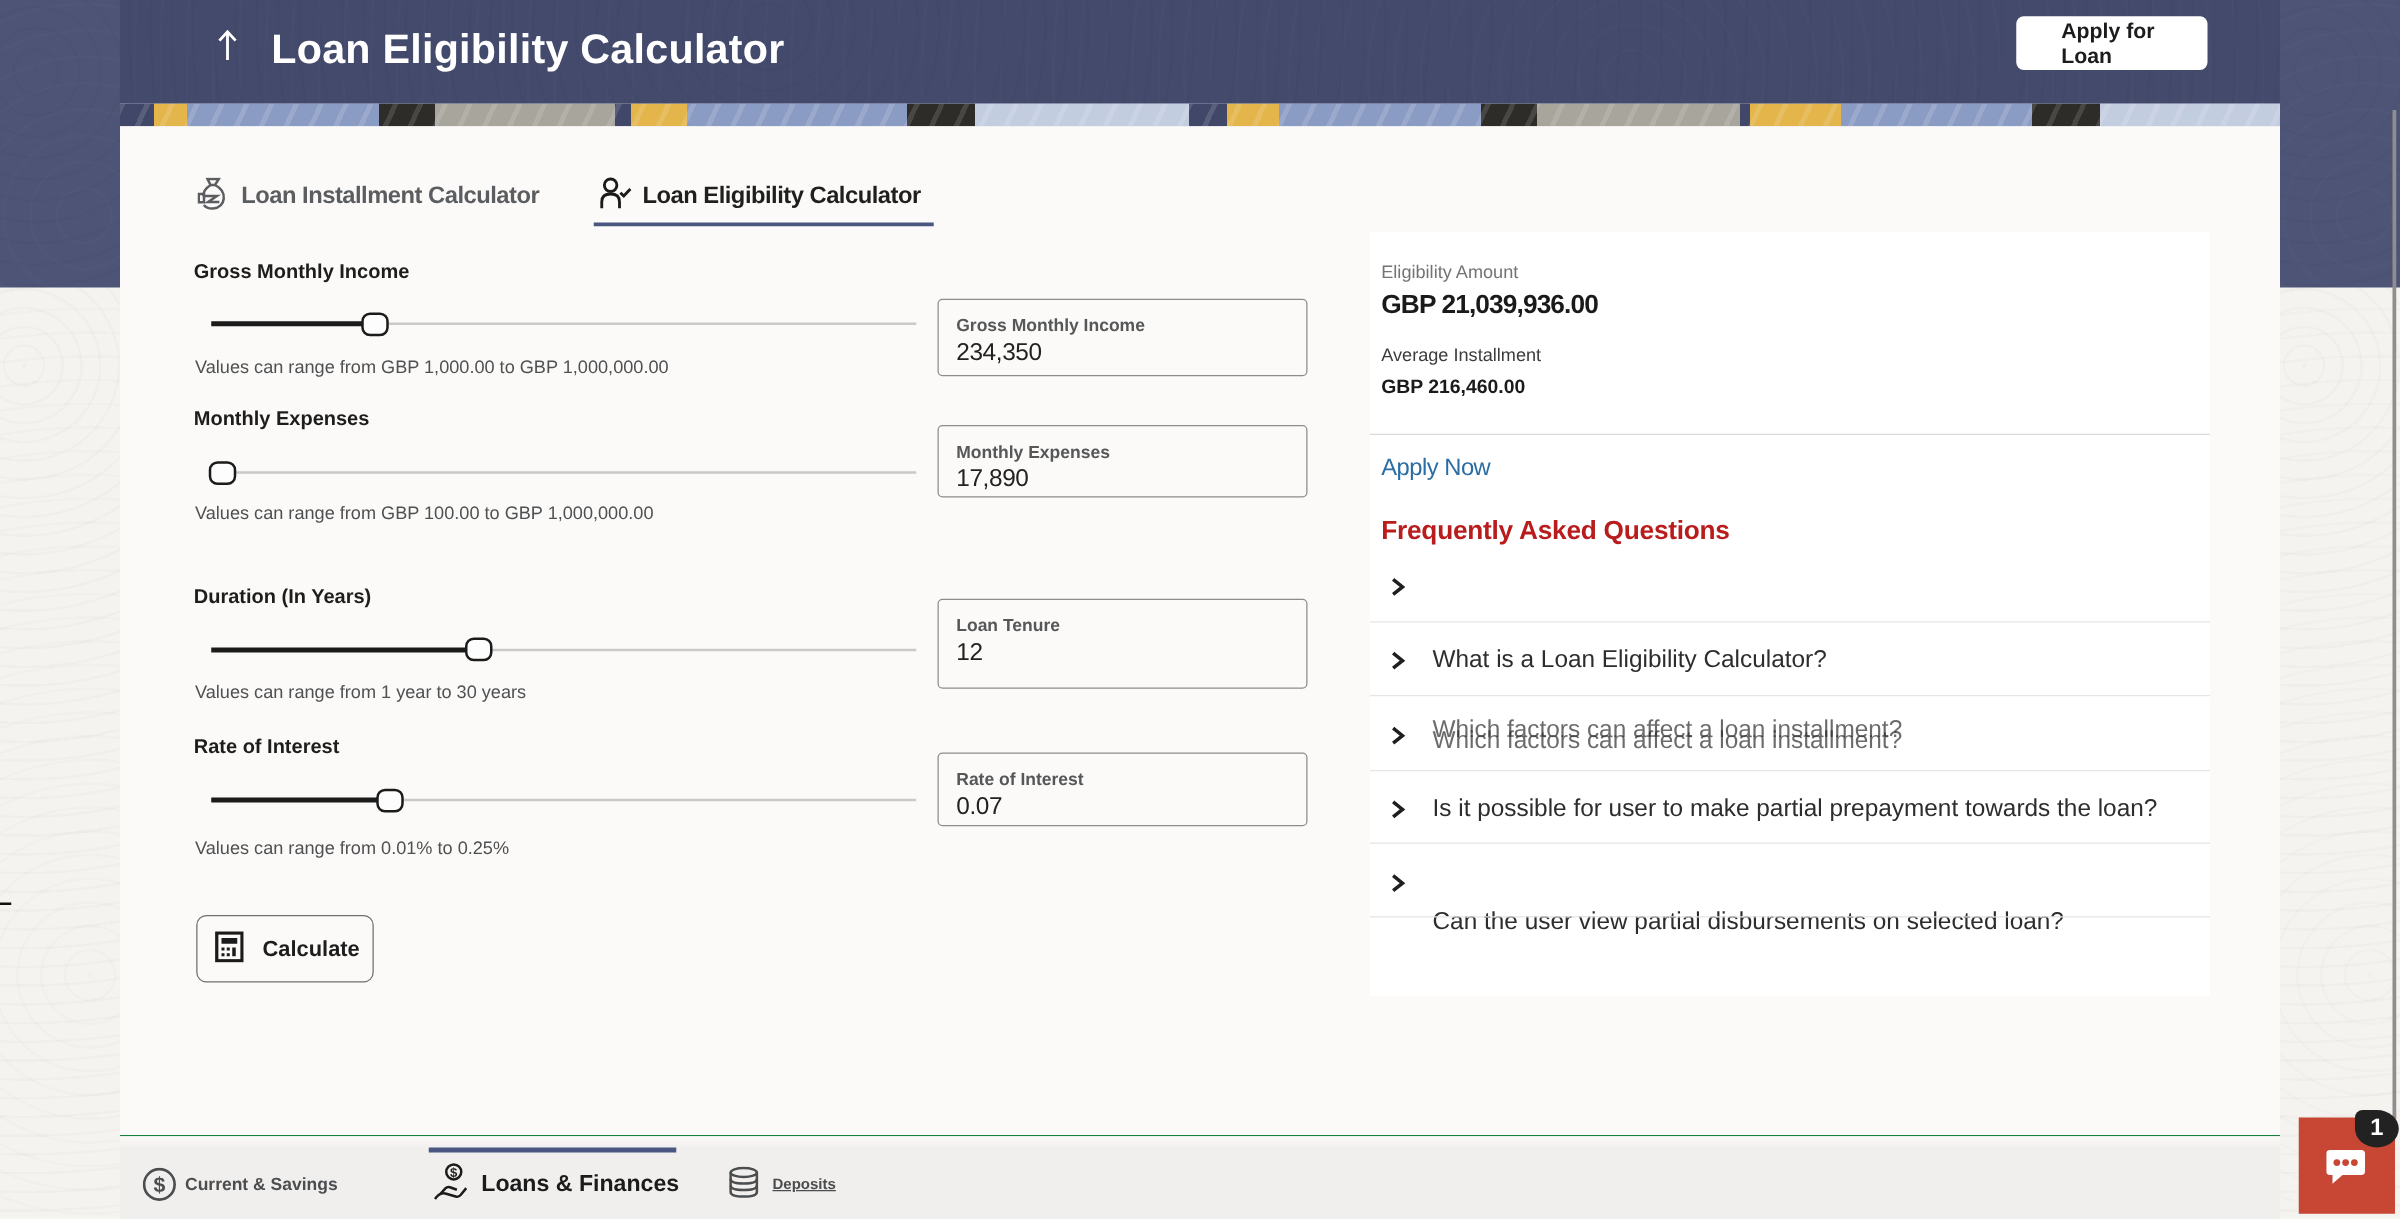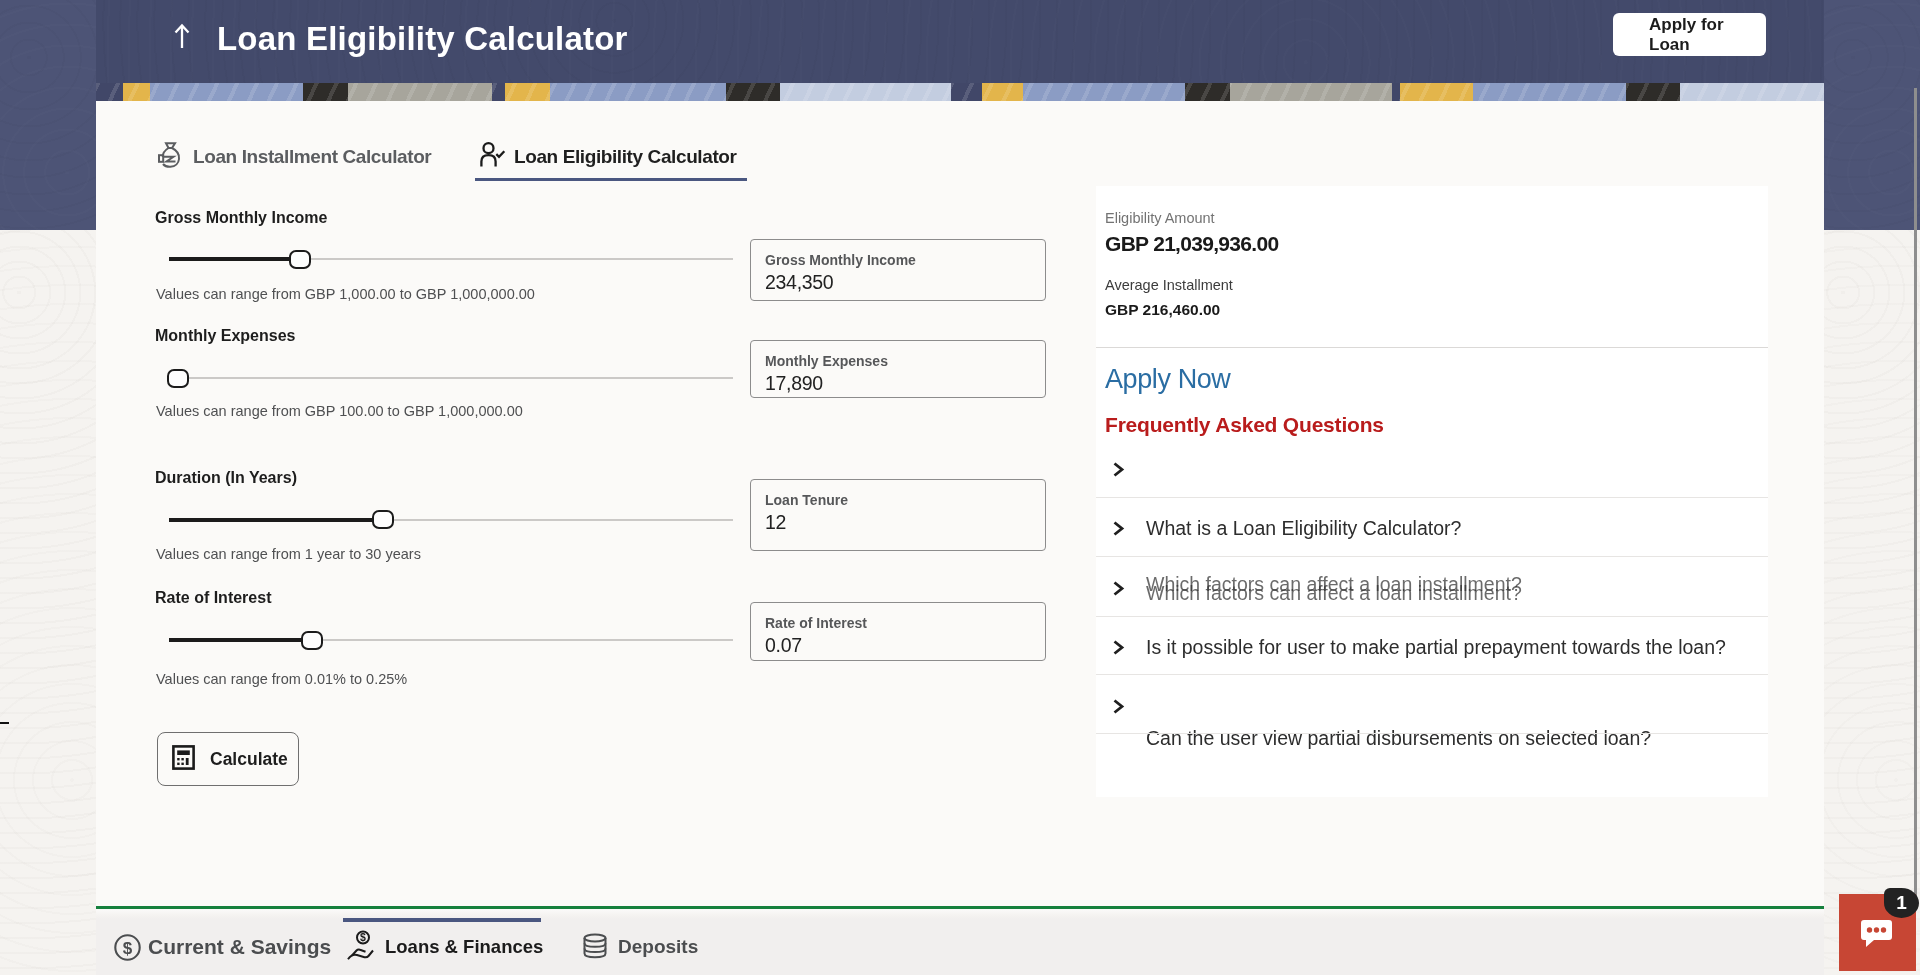--- a/index.html
+++ b/index.html
@@ -30,21 +30,21 @@
     </svg>
     <div class="abs" style="left:121px;top:20px;font-size:33px;font-weight:700;color:#ffffff;letter-spacing:0.2px;">Loan Eligibility Calculator</div>
     <div class="abs" style="left:1517px;top:13px;width:153px;height:43px;background:#ffffff;border-radius:6px;display:flex;align-items:center;justify-content:center;font-size:17px;font-weight:700;color:#1c1c1c;padding-left:36px;">Apply for Loan</div>
   </div>
 
   <div id="strip" class="abs" style="left:96px;top:83px;width:1728px;height:18px;background-color:#8b9cc4;
     background-image:
       repeating-linear-gradient(115deg, rgba(255,255,255,0.13) 0 4px, rgba(255,255,255,0) 4px 18px),
       linear-gradient(90deg, #414768 0 27px, #e3b54b 27px 54px, #8b9cc4 54px 207px, #2e2c29 207px 252px, #a7a59c 252px 396px, #414768 396px 409px, #e3b54b 409px 454px, #8b9cc4 454px 630px, #2e2c29 630px 684px, #c3cde0 684px 855px, #414768 855px 886px, #e3b54b 886px 927px, #8b9cc4 927px 1089px, #2e2c29 1089px 1134px, #a7a59c 1134px 1296px, #414768 1296px 1304px, #e3b54b 1304px 1377px, #8b9cc4 1377px 1530px, #2e2c29 1530px 1584px, #c3cde0 1584px 1728px);"></div>
 
-  <div class="abs" style="left:96px;top:101px;width:1728px;height:808px;background:#fbfaf8;border-bottom:3px solid #15803d;">
+  <div class="abs" style="left:96px;top:101px;width:1728px;height:808px;background:#fbfaf8;border-bottom:1px solid #15803d;">
 
     <svg class="abs" style="left:62px;top:41px;" width="24" height="27" viewBox="0 0 24 27">
       <g fill="none" stroke="#5b5d60" stroke-width="2">
         <path d="M8 1.2 H17 L14 6 H10.5 Z"></path>
         <path d="M10.5 6 C6.5 8.5 4.5 11.5 4.8 15"></path>
         <path d="M14 6 C19 8.5 21.5 12.5 21 17 C20.6 21 17.5 24.5 12.5 24.8 C9 25 6.5 23.8 5 22"></path>
         <rect x="1" y="13.2" width="4.2" height="6.6"></rect>
         <path d="M5.2 14.8 H15.5 L8.5 19.5 H17.5"></path>
       </g>
     </svg>
@@ -113,21 +113,21 @@
       <div class="bl">Rate of Interest</div>
       <div class="bv">0.07</div>
     </div>
 
     <div class="abs" style="left:1000px;top:85px;width:672px;height:611px;background:#ffffff;">
       <div class="abs" style="left:9px;top:24px;font-size:14.5px;color:#737373;">Eligibility Amount</div>
       <div class="abs" style="left:9px;top:46px;font-size:21px;letter-spacing:-0.7px;font-weight:700;color:#1a1a1a;">GBP 21,039,936.00</div>
       <div class="abs" style="left:9px;top:91px;font-size:14.5px;color:#3c3c3c;">Average Installment</div>
       <div class="abs" style="left:9px;top:115px;font-size:15.5px;font-weight:700;color:#1a1a1a;">GBP 216,460.00</div>
       <div class="abs" style="left:0;top:161px;width:672px;height:1px;background:#dbd9d7;"></div>
-      <div class="abs" style="left:9px;top:178px;font-size:27px;letter-spacing:-0.4px;color:#2a6da3;">Apply Now</div>
+      <div class="abs" style="left:9px;top:178px;font-size:19px;letter-spacing:-0.4px;color:#2a6da3;">Apply Now</div>
       <div class="abs" style="left:9px;top:227px;font-size:21px;letter-spacing:-0.2px;font-weight:700;color:#b91c1c;">Frequently Asked Questions</div>
       <div class="abs chev" style="top:276px;"><svg width="13" height="15" viewBox="0 0 13 15">
           <path d="M2.5 1.5 L10 7.5 L2.5 13.5" stroke="#1f1f1f" stroke-width="2.8" fill="none"></path>
         </svg></div>
       <div class="abs fdiv" style="top:311px;"></div>
 
       <div class="abs chev" style="top:335px;"><svg width="13" height="15" viewBox="0 0 13 15">
           <path d="M2.5 1.5 L10 7.5 L2.5 13.5" stroke="#1f1f1f" stroke-width="2.8" fill="none"></path>
         </svg></div>
       <div class="abs faqt" style="top:342px;">What is a Loan Eligibility Calculator?</div>
@@ -169,23 +169,23 @@
       </g>
     </svg>
     <svg class="abs" style="left:486px;top:24px;" width="28" height="26" viewBox="0 0 28 26">
       <g fill="none" stroke="#4b4d4f" stroke-width="2">
         <ellipse cx="13" cy="5" rx="10.5" ry="3.6"></ellipse>
         <path d="M2.5 5 V20.5 Q2.5 24.2 13 24.2 Q23.5 24.2 23.5 20.5 V5"></path>
         <path d="M2.5 10.2 Q2.5 13.8 13 13.8 Q23.5 13.8 23.5 10.2"></path>
         <path d="M2.5 15.4 Q2.5 19 13 19 Q23.5 19 23.5 15.4"></path>
       </g>
     </svg>
-    <div class="abs" style="left:52px;top:37px;font-size:21px;font-weight:700;color:#4b4d4f;transform:translateY(-50%);top:38px;">Current &amp; Savings</div>
+    <div class="abs" style="left:52px;top:37px;font-size:14px;font-weight:700;color:#4b4d4f;transform:translateY(-50%);top:38px;">Current &amp; Savings</div>
     <div class="abs" style="left:289px;top:38px;font-size:18.5px;font-weight:700;color:#1b1b1b;transform:translateY(-50%);">Loans &amp; Finances</div>
-    <div class="abs" style="left:522px;top:38px;font-size:19px;font-weight:700;color:#4b4d4f;transform:translateY(-50%);">Deposits</div>
+    <div class="abs" style="left:522px;top:38px;font-size:12px;font-weight:700;color:#4b4d4f;transform:translateY(-50%);text-decoration:underline;">Deposits</div>
   </div>
 
   <div class="abs" style="left:1914px;top:88px;width:3px;height:815px;background:#8e8e8e;"></div>
 
   <div class="abs" style="left:1839px;top:894px;width:77px;height:77px;background:#c74634;">
     <svg class="abs" style="left:22px;top:26px;" width="34" height="29" viewBox="0 0 34 29">
       <path d="M3 0 H28 Q31 0 31 3 V17 Q31 20 28 20 H13 L5 27 V20 H3 Q0 20 0 17 V3 Q0 0 3 0 Z" fill="#ffffff"></path>
       <circle cx="8.5" cy="10" r="2.7" fill="#c74634"></circle>
       <circle cx="15.5" cy="10" r="2.7" fill="#c74634"></circle>
       <circle cx="22.5" cy="10" r="2.7" fill="#c74634"></circle>

